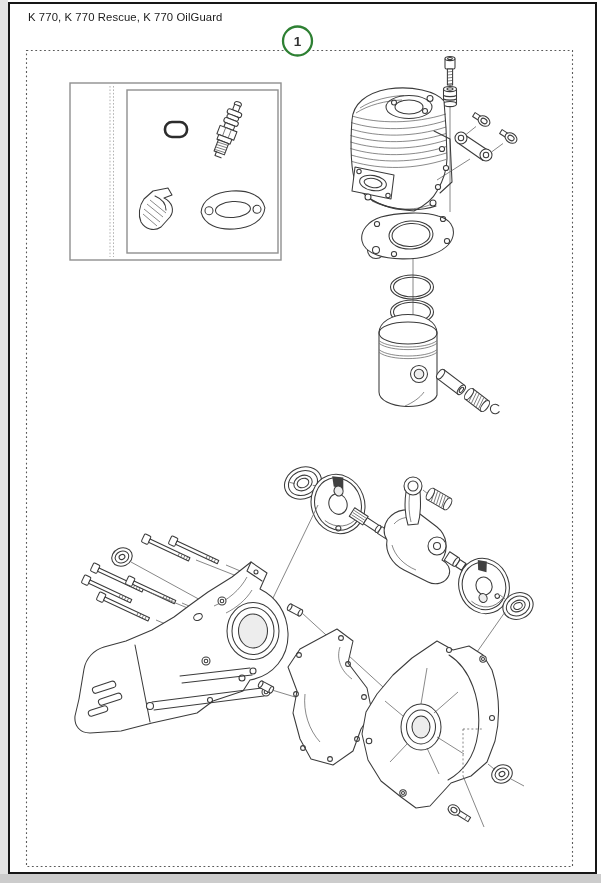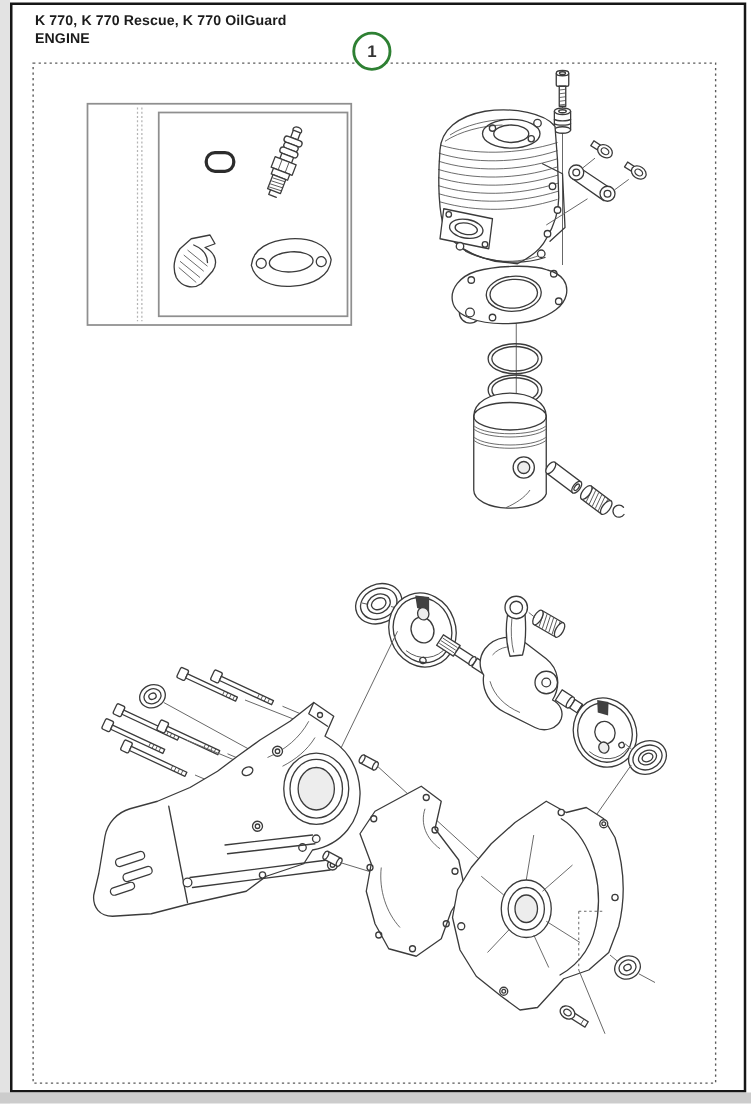--- a/index.html
+++ b/index.html
@@ -3,21 +3,21 @@
 <meta charset="utf-8">
 <style>
   html,body{margin:0;padding:0;background:#f4f4f4;}
   #screen{position:relative;width:601px;height:883px;background:#ffffff;overflow:hidden;
           font-family:"Liberation Sans", sans-serif;}
   .band-left{position:absolute;left:0;top:0;width:8px;height:883px;background:#e3e3e3;}
   .band-bottom{position:absolute;left:0;top:874px;width:601px;height:9px;background:#cccccc;}
   .page{position:absolute;left:8px;top:2px;width:585px;height:868px;background:#ffffff;
         border:2px solid #161616;}
   .title{position:absolute;left:28px;top:11px;z-index:5;color:#1b1b1b;
-         font-size:11.3px;font-weight:bold;line-height:13.5px;letter-spacing:0.1px;}
+         font-size:11.3px;font-weight:normal;line-height:13.5px;letter-spacing:0.1px;}
   svg#diagram{position:absolute;left:0;top:0;z-index:3;}
   
   .s{stroke:#3b3b3b;stroke-width:1.05;fill:none;stroke-linecap:round;stroke-linejoin:round;}
   .f{stroke:#3b3b3b;stroke-width:1.05;fill:#ffffff;stroke-linecap:round;stroke-linejoin:round;}
   .g{stroke:#3b3b3b;stroke-width:1.05;fill:#ededed;stroke-linejoin:round;}
   .t{stroke:#686868;stroke-width:0.8;fill:none;}
   .h{stroke:#3b3b3b;stroke-width:0.6;fill:none;}
   .d{fill:#404040;stroke:none;}
   .inset{stroke:#8f8f8f;stroke-width:1.4;fill:#ffffff;}
   .callout-circle{fill:#ffffff;stroke-width:2.3;}
@@ -26,21 +26,20 @@
 </head>
 <body>
 
 <div id="screen">
   <div class="page"></div>
   <div class="band-left"></div>
   <div class="band-bottom"></div>
 
   <div class="title">
     <div>K 770, K 770 Rescue, K 770 OilGuard</div>
-    <div>ENGINE</div>
   </div>
 
   <svg id="diagram" width="601" height="883" viewBox="0 0 601 883">
 
     <rect x="26.5" y="50.5" width="546" height="816" fill="none" stroke="#5a5a5a" stroke-width="1.1" stroke-dasharray="1.8 2.6"></rect>
 
     <g>
       <rect class="inset" x="70" y="83" width="211" height="177"></rect>
       <line x1="110" y1="86" x2="110" y2="257" stroke="#b3b3b3" stroke-width="1" stroke-dasharray="1.6 1.8"></line>
       <line x1="113.5" y1="86" x2="113.5" y2="257" stroke="#b3b3b3" stroke-width="1" stroke-dasharray="1.6 1.8"></line>

